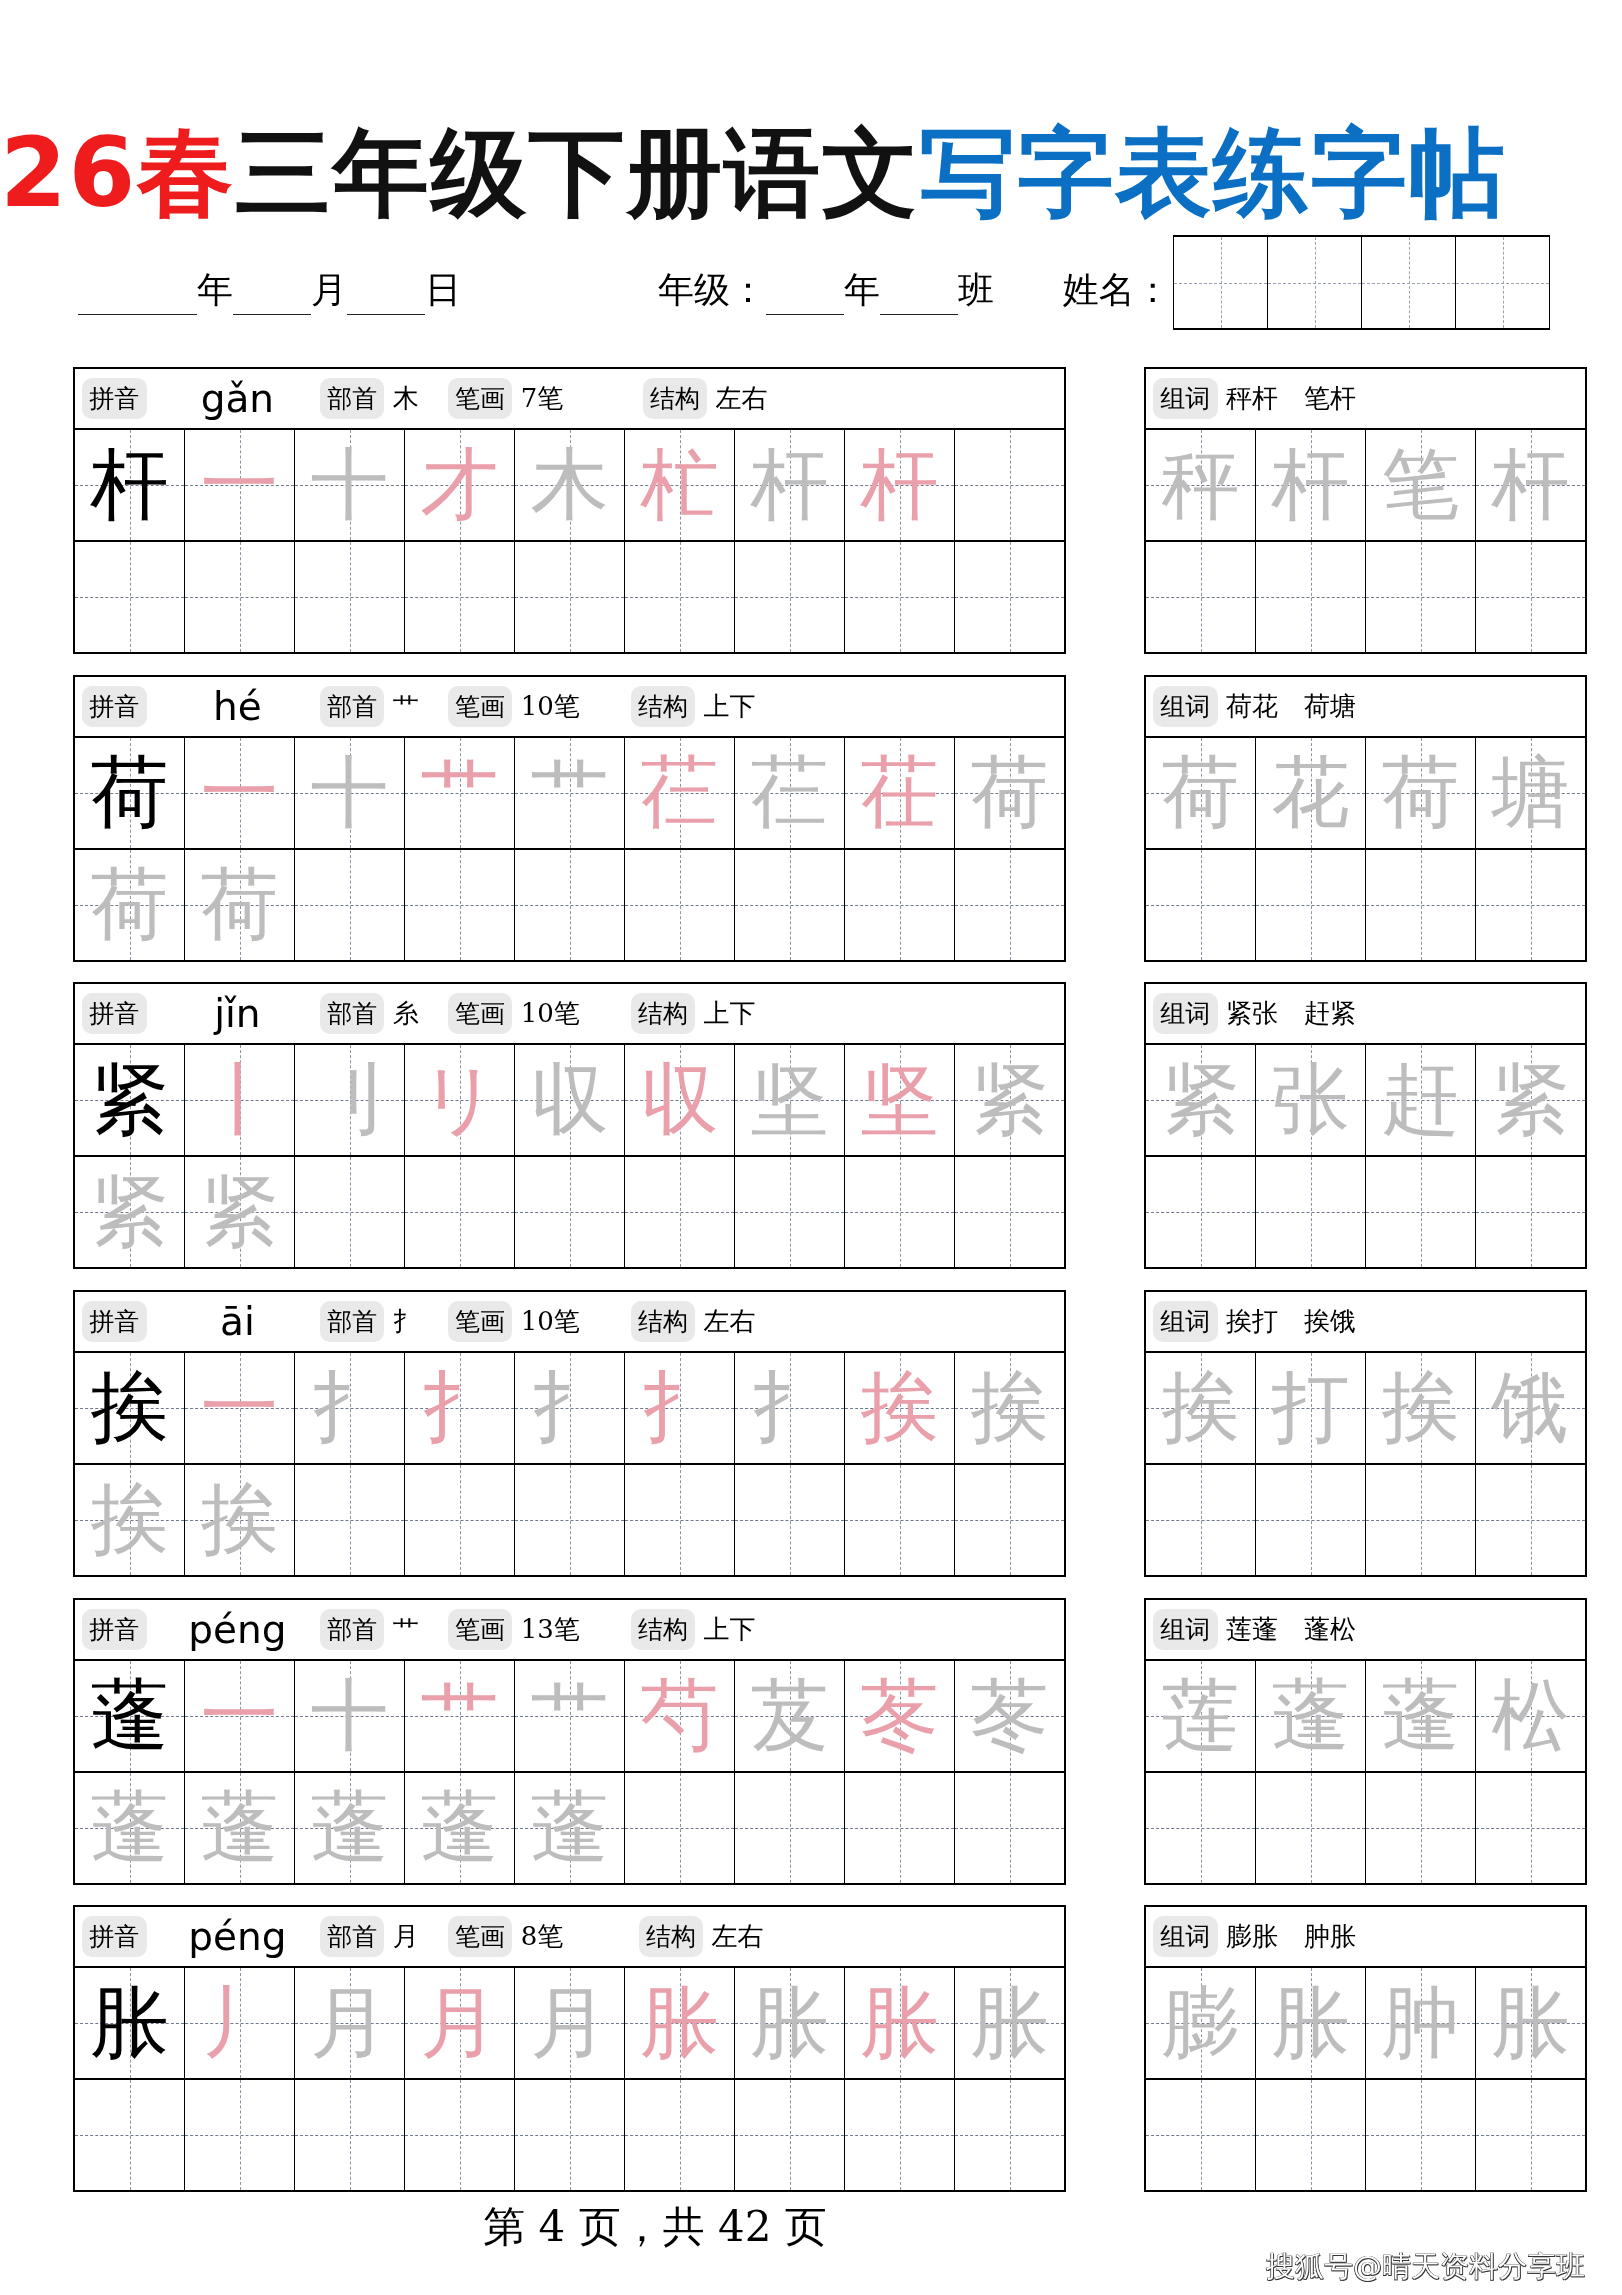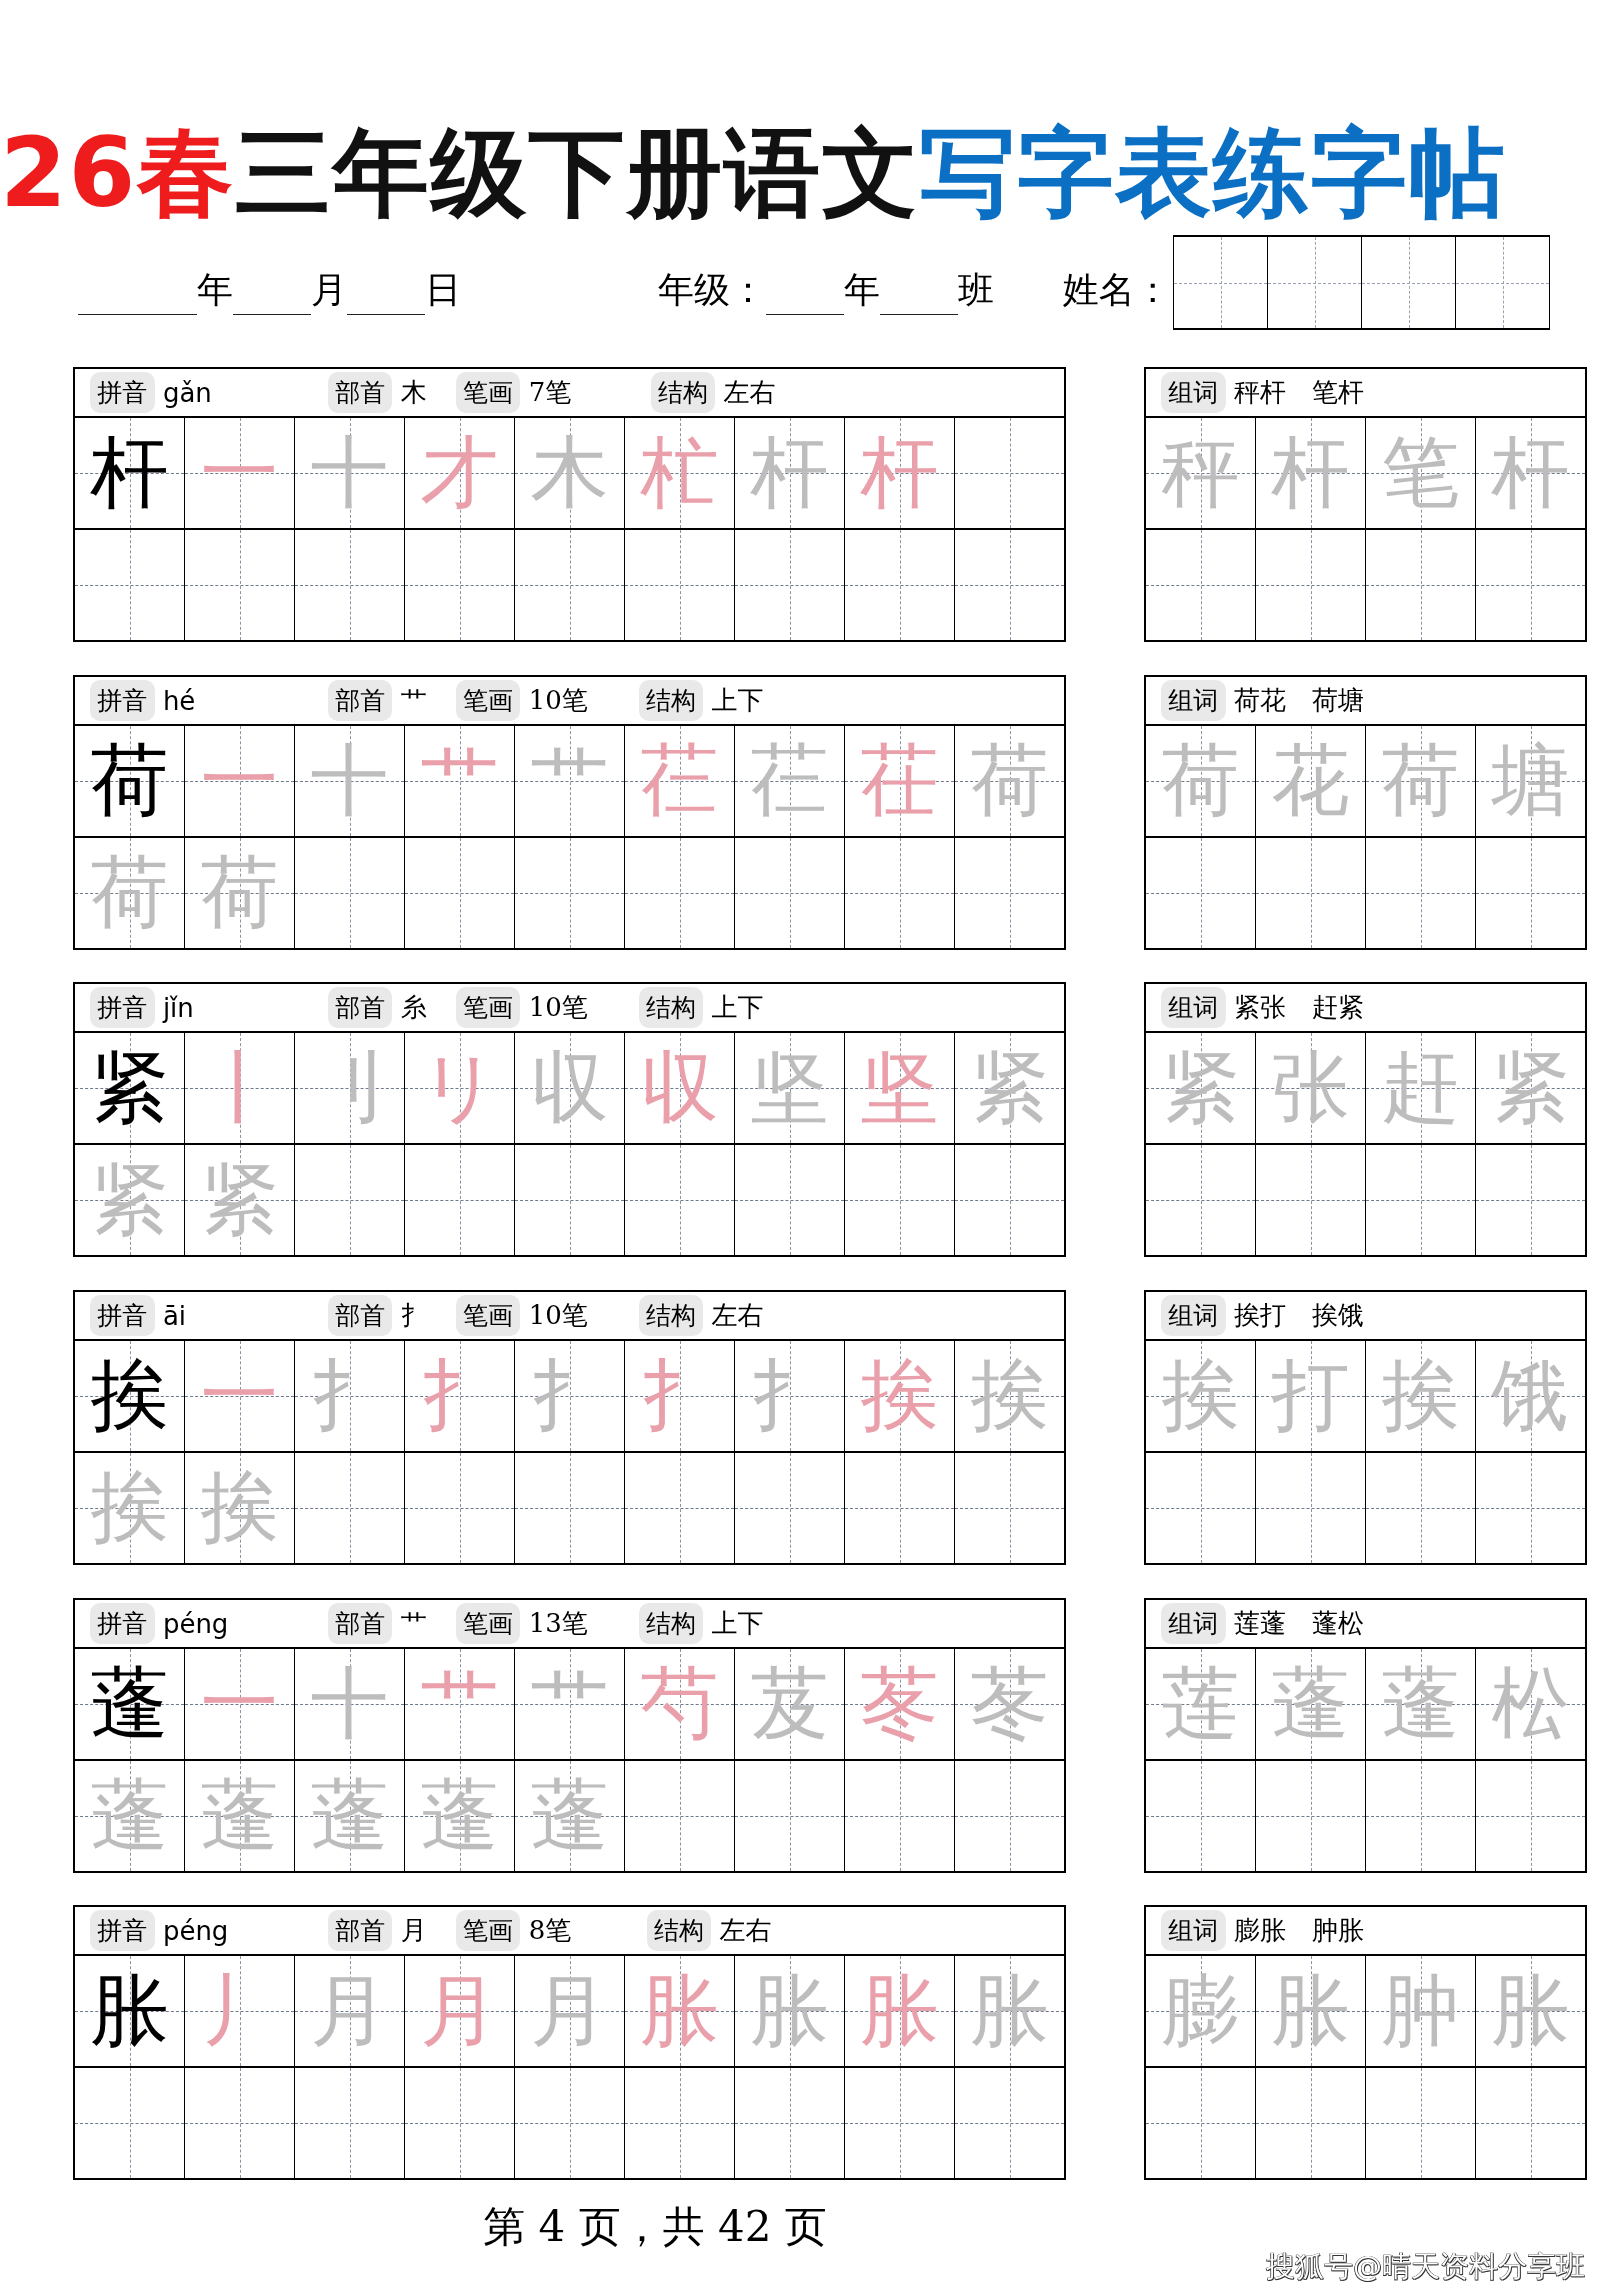--- a/index.html
+++ b/index.html
@@ -12,23 +12,23 @@
   .info span { display:inline-block; }
   .blank { display:inline-block; border-bottom:1.4px solid #222; height:32px; vertical-align:bottom; }
   .namebox { position:absolute; left:1173px; top:235px; width:377px; height:95px; display:flex; border-top:2.3px solid #000; border-bottom:2.3px solid #000; border-left:1.4px solid #000; border-right:1.4px solid #000; box-sizing:border-box; }
   .namebox .nc { flex:1; border-right:0.9px solid #000; position:relative; }
   .namebox .nc:last-child { border-right:none; }
   .namebox .nc::before { content:""; position:absolute; left:50%; top:0; bottom:0; border-left:0.9px dashed #9aa3b0; }
   .namebox .nc::after { content:""; position:absolute; top:50%; left:0; right:0; border-top:0.9px dashed #9aa3b0; }
 
   .block { position:absolute; left:73px; width:993px; border:2.3px solid #000; box-sizing:border-box; }
   .rblock { position:absolute; left:1144px; width:443px; border:2.3px solid #000; box-sizing:border-box; }
-  .hdr { height:49px; border-bottom:2.8px solid #000; display:flex; align-items:center; padding-left:15px; box-sizing:border-box; font-size:26px; white-space:nowrap; }
+  .hdr { height:61px; border-bottom:2.8px solid #000; display:flex; align-items:center; padding-left:7px; box-sizing:border-box; font-size:26px; white-space:nowrap; }
   .pill { background:#e9e9e9; border-radius:10px; padding:3.7px 7.3px; font-size:25px; margin-right:8.3px; }
-  .pinyin { font-family:"DejaVu Sans", sans-serif; font-size:26px; width:165px; }
+  .pinyin { font-family:"DejaVu Sans", sans-serif; font-size:39px; width:165px;text-align:center; }
   .val { margin-right:22px; }
   .row { display:flex; height:110px; }
   .row + .row { border-top:2.8px solid #000; }
   .cell { flex:1; border-right:1.4px solid #000; position:relative; display:flex; align-items:center; justify-content:center; font-size:78px; overflow:hidden; }
   .cell:last-child { border-right:none; }
   .cell::before { content:""; position:absolute; left:50%; top:0; bottom:0; border-left:1.4px dashed #8a93a3; }
   .cell::after { content:""; position:absolute; top:50%; left:0; right:0; border-top:1.8px dashed #6f7a8c; }
   .cell span { position:relative; z-index:1; }
   .model { color:#000; }
   .trace { color:#bdbdbd; }

